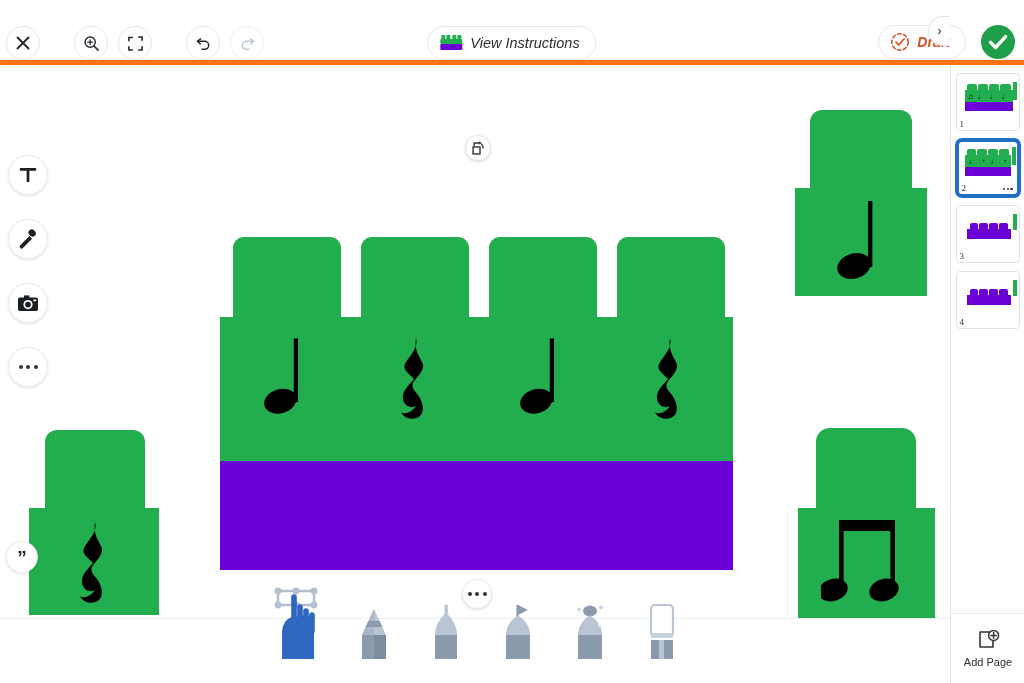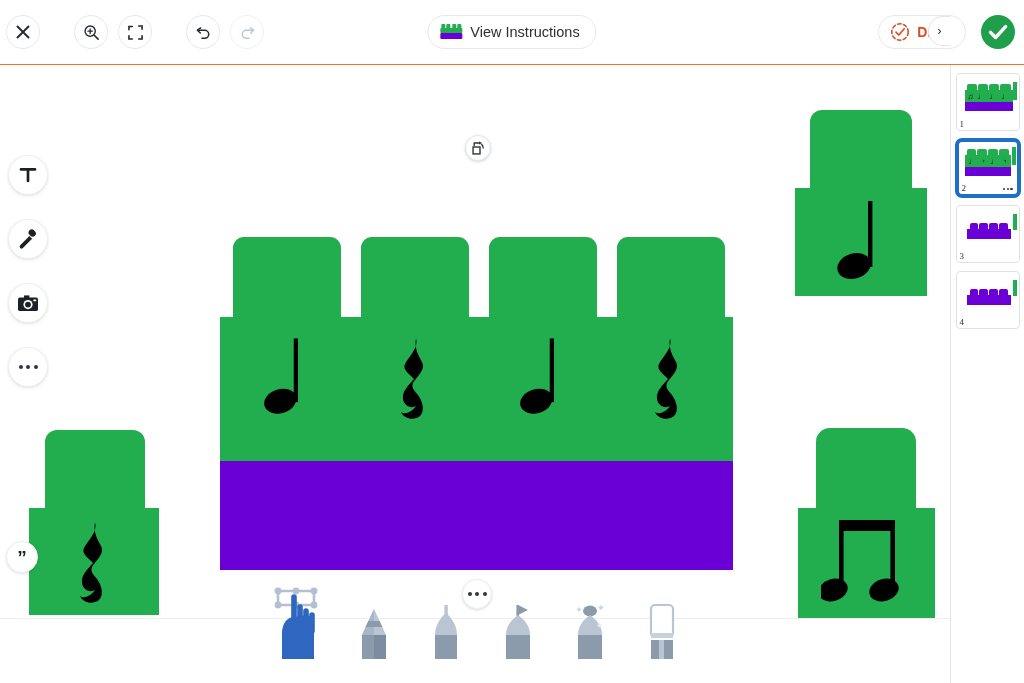--- a/index.html
+++ b/index.html
@@ -7,22 +7,22 @@
     width: 1024px; height: 683px;
     font-family: "Liberation Sans", sans-serif;
     background: #ffffff;
     overflow: hidden;
   }
   #app { position: relative; width: 1024px; height: 683px; background:#fff; }
 
   
   #topbar {
     position: absolute; left:0; top:0; width:1024px; height:65px;
-    background:#ffffff; border-bottom:1px solid #f97316;
-    display:flex; align-items:center;
+    background:#ffffff; border-bottom:5px solid #f97316;
+    display:flex; align-items:flex-end;font-style:italic;
   }
   .rbtn {
     width:34px; height:34px; border-radius:50%;
     border:1px solid #e6e8ea; background:#fff;
     display:flex; align-items:center; justify-content:center;
     color:#24292e; cursor:pointer; flex:none;
   }
   .rbtn.disabled { color:#b9c6d6; border-color:#eef0f2; }
   #tb-left { display:flex; align-items:center; gap:10px; padding-left:6px; }
   #tb-left .gap { width:14px; }
@@ -503,15 +503,23 @@
         <i style="flex:1;background:#6a00d6;border-radius:2px 2px 0 0;display:block;"></i>
         <i style="flex:1;background:#6a00d6;border-radius:2px 2px 0 0;display:block;"></i>
         <i style="flex:1;background:#6a00d6;border-radius:2px 2px 0 0;display:block;"></i>
         <i style="flex:1;background:#6a00d6;border-radius:2px 2px 0 0;display:block;"></i>
       </div>
       <div class="tmini" style="left:10px; top:23px; width:44px; height:10px; background:#6a00d6;"></div>
       <div class="tmini" style="right:2px; top:8px; width:4px; height:16px; background:#22ad4f;"></div>
       <span class="num">4</span>
     </div>
 
+    <div id="addpage">
+      <svg width="24" height="22" viewBox="0 0 24 22">
+        <path d="M17 3 H4 V18 H17 V12" fill="none" stroke="#30363c" stroke-width="1.6" stroke-linejoin="round"></path>
+        <circle cx="17.6" cy="6.4" r="5" fill="#fff" stroke="#30363c" stroke-width="1.5"></circle>
+        <path d="M14.8 6.4 H20.4 M17.6 3.6 V9.2" stroke="#30363c" stroke-width="1.5" stroke-linecap="round"></path>
+      </svg>
+      <span class="lbl">Add Page</span>
+    </div>
   </div>
 
 </div>
 
 </body></html>

